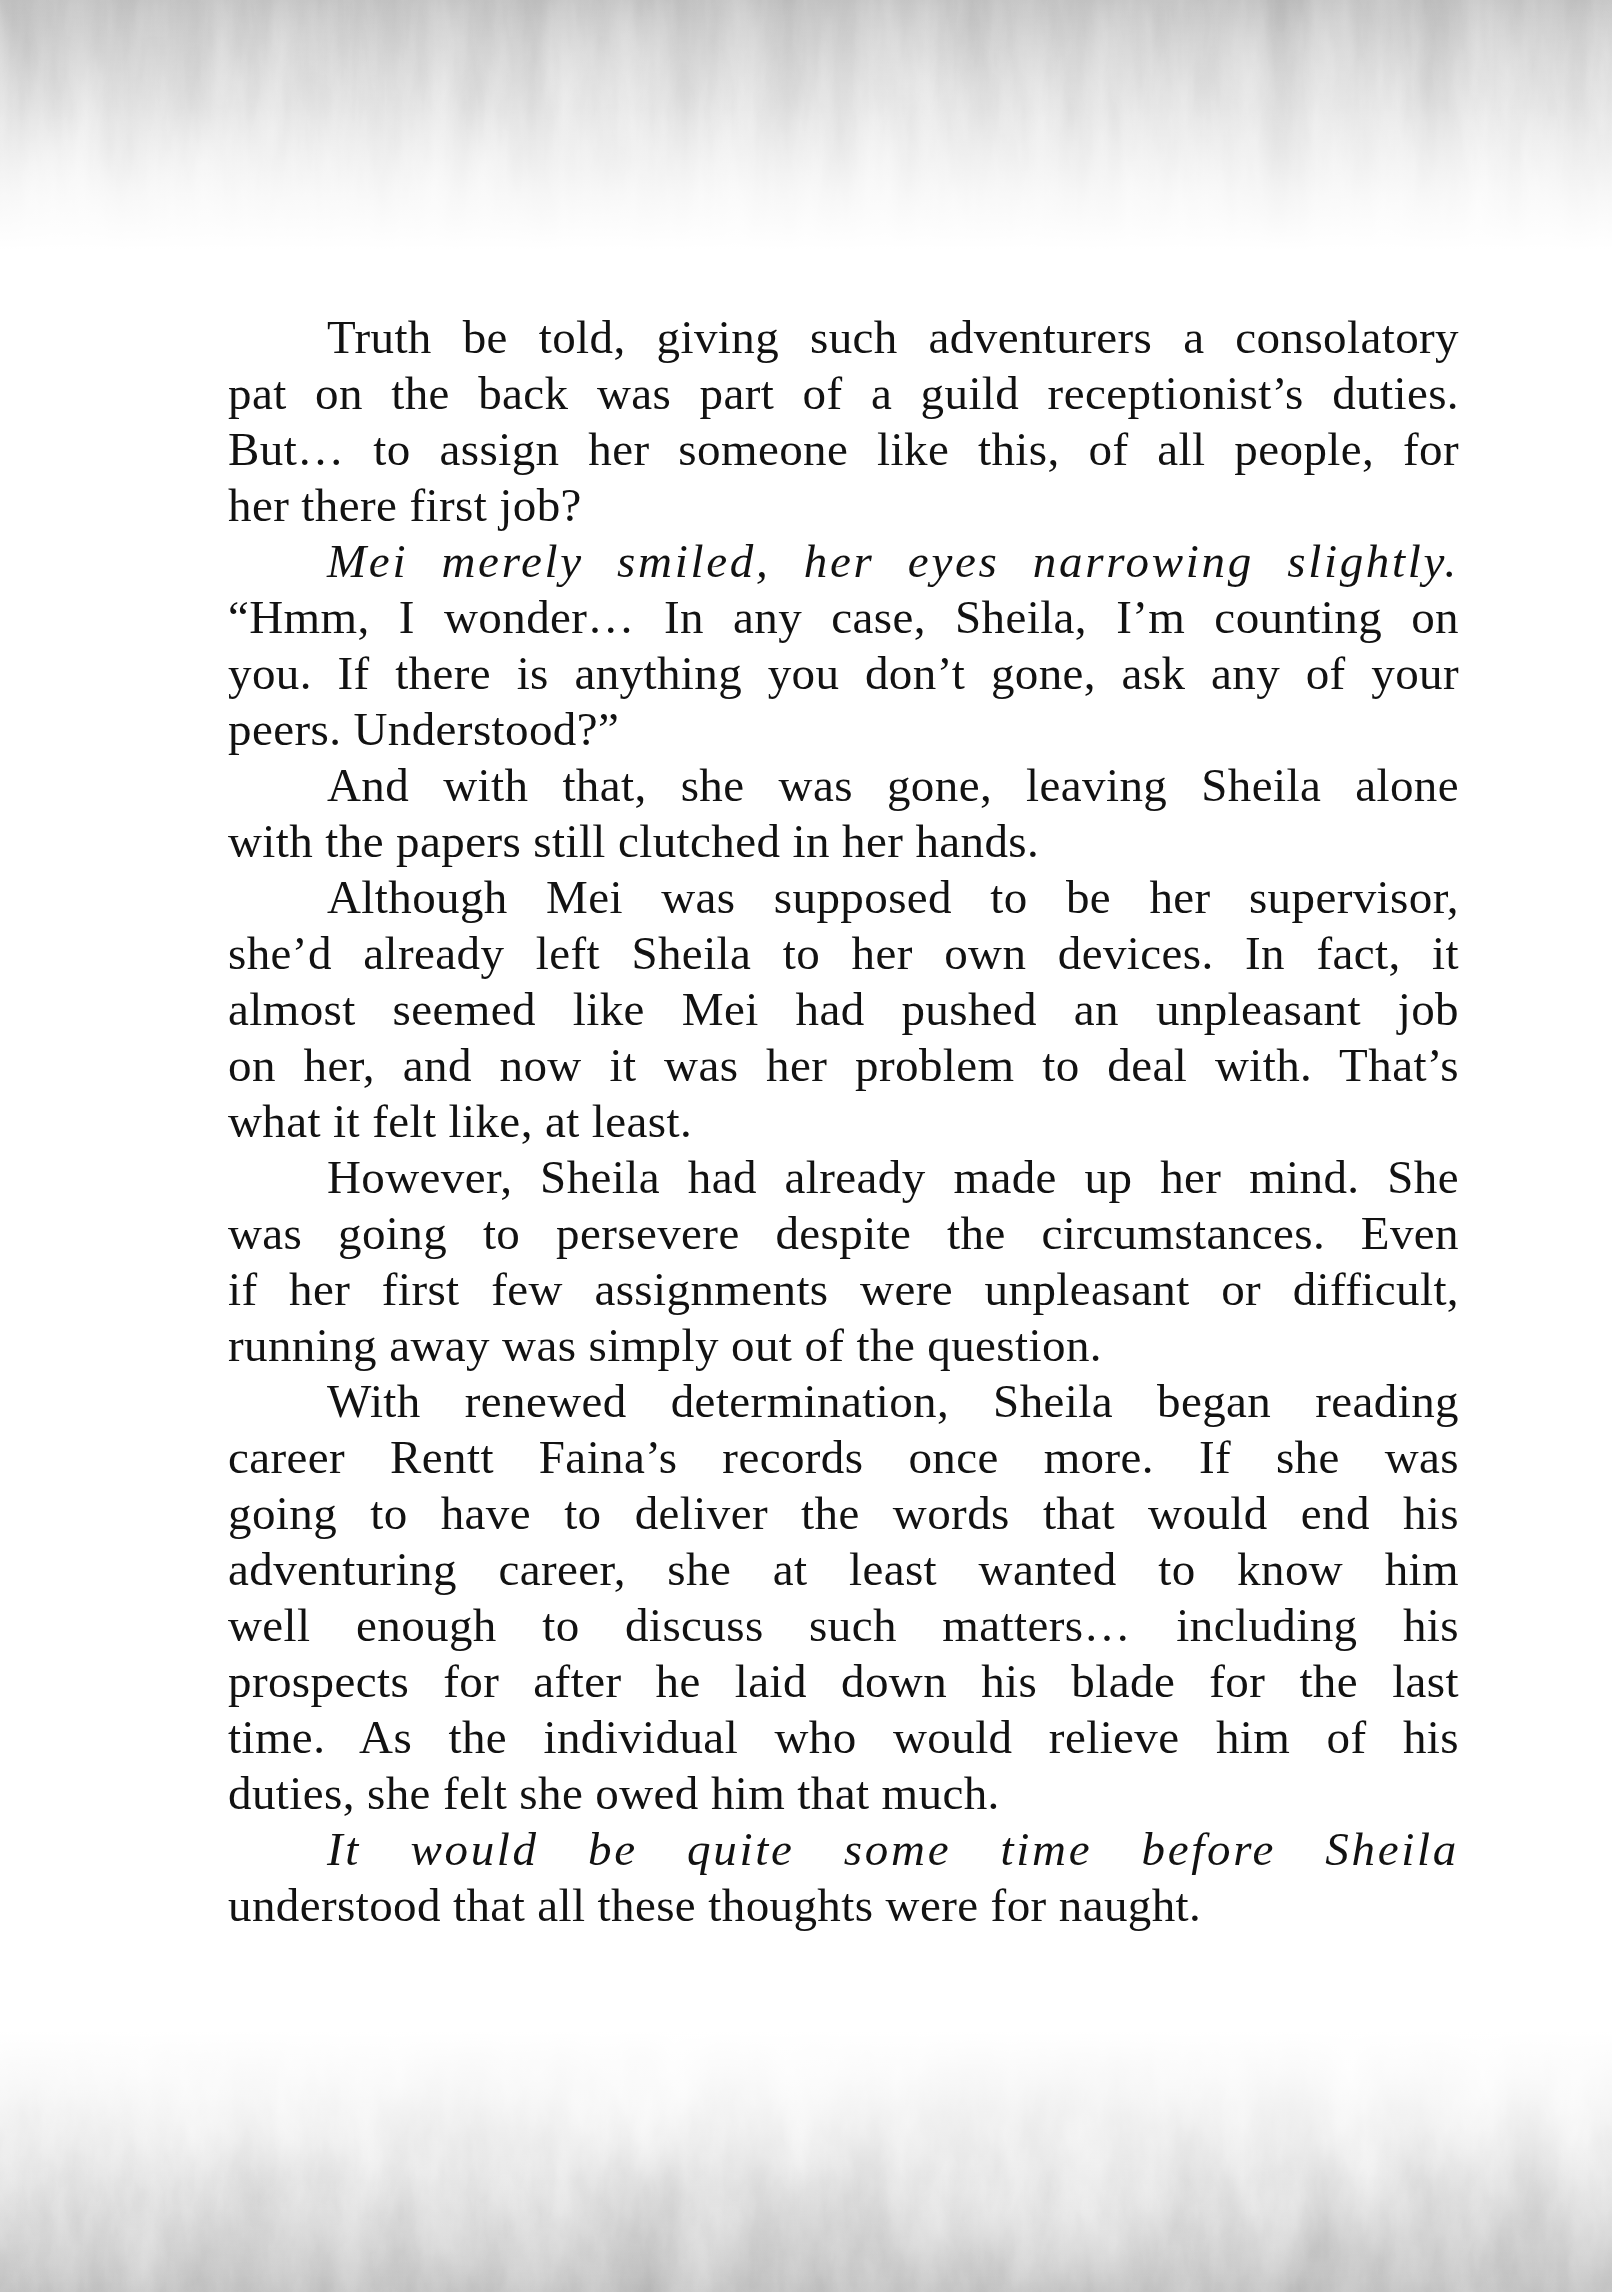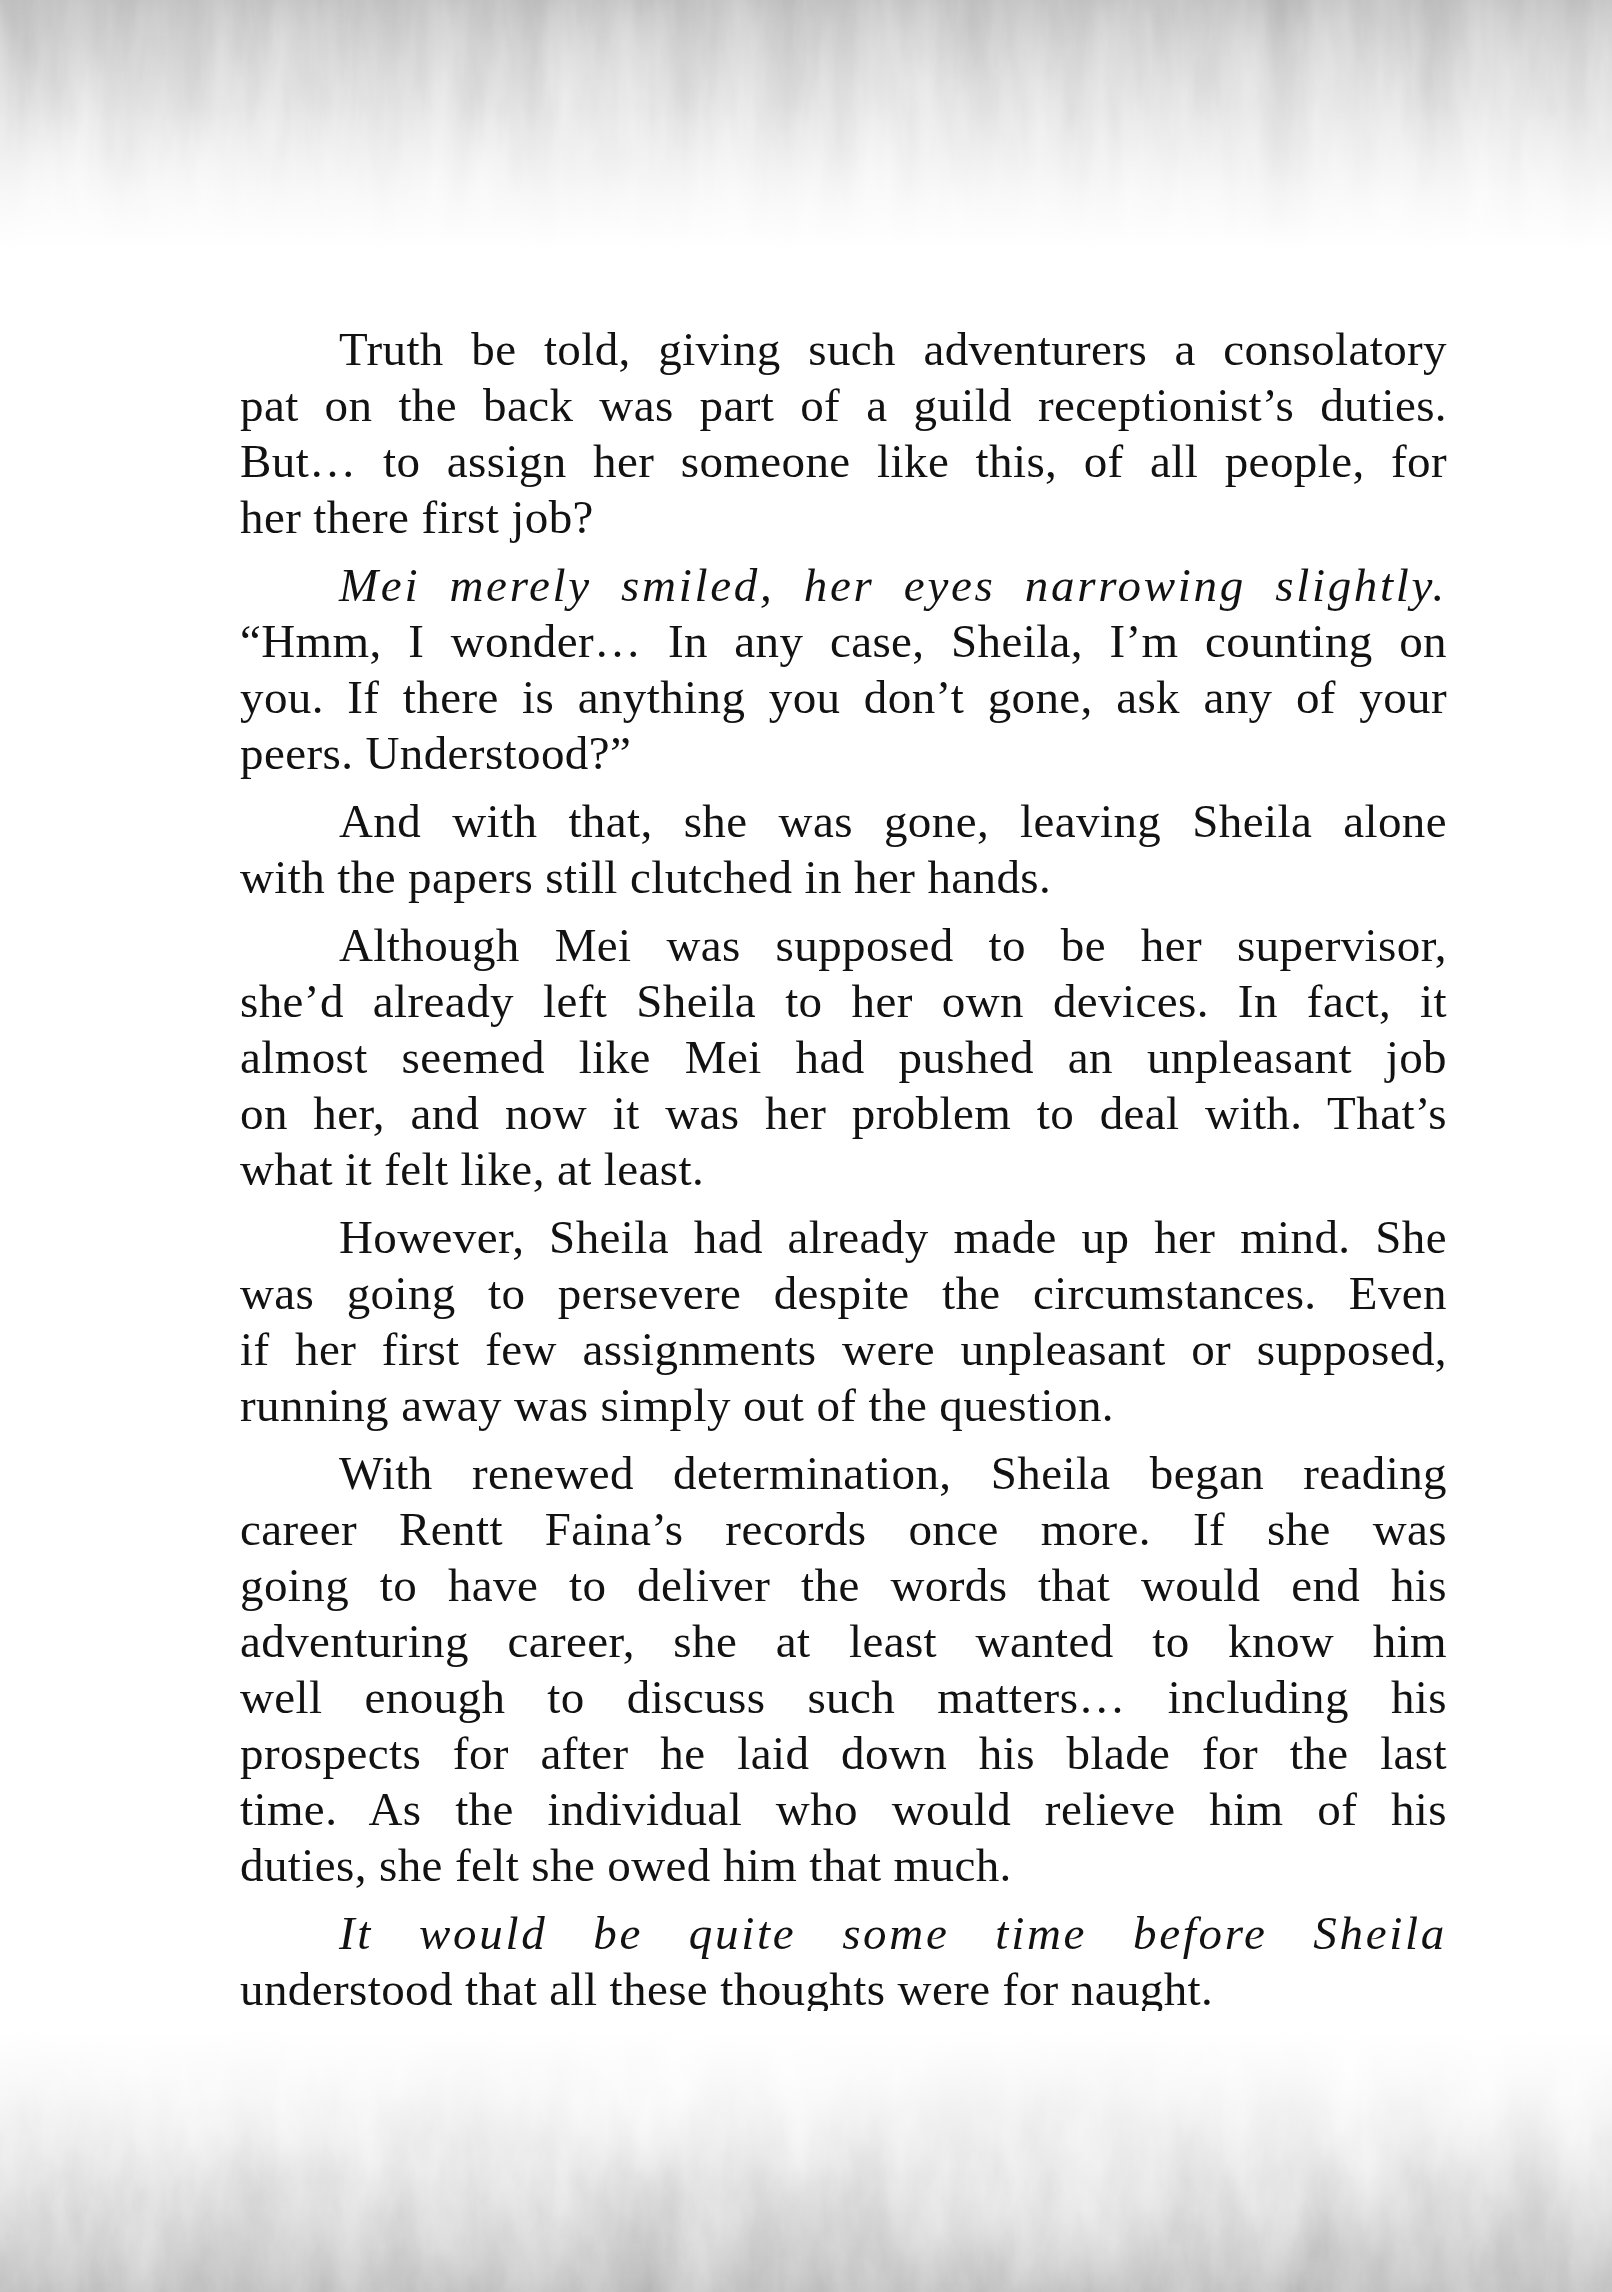--- a/index.html
+++ b/index.html
@@ -28,21 +28,21 @@
   .text-block {
     position: absolute;
     left: 228px;
     top: 309px;
     width: 1231px;
     color: #121212;
     font-size: 47px;
     line-height: 56px;
     letter-spacing: 0.4px;
   }
-  .para { margin: 12px; padding: 0; }
+  .para { margin: 0; padding: 0; }
   .line {
     text-align: justify;
     text-align-last: justify;
     -moz-text-align-last: justify;
     white-space: normal;
     hyphens: none;
   }
   .line.indent { text-indent: 99px; }
   .line.end {
     text-align-last: left;
@@ -110,21 +110,21 @@
       <div class="line indent">Although Mei was supposed to be her supervisor,</div>
       <div class="line">she’d already left Sheila to her own devices. In fact, it</div>
       <div class="line">almost seemed like Mei had pushed an unpleasant job</div>
       <div class="line">on her, and now it was her problem to deal with. That’s</div>
       <div class="line end">what it felt like, at least.</div>
     </div>
 
     <div class="para">
       <div class="line indent">However, Sheila had already made up her mind. She</div>
       <div class="line">was going to persevere despite the circumstances. Even</div>
-      <div class="line">if her first few assignments were unpleasant or supposed,</div>
+      <div class="line">if her first few assignments were unpleasant or difficult,</div>
       <div class="line end">running away was simply out of the question.</div>
     </div>
 
     <div class="para">
       <div class="line indent">With renewed determination, Sheila began reading</div>
       <div class="line">career Rentt Faina’s records once more. If she was</div>
       <div class="line">going to have to deliver the words that would end his</div>
       <div class="line">adventuring career, she at least wanted to know him</div>
       <div class="line">well enough to discuss such matters… including his</div>
       <div class="line">prospects for after he laid down his blade for the last</div>

